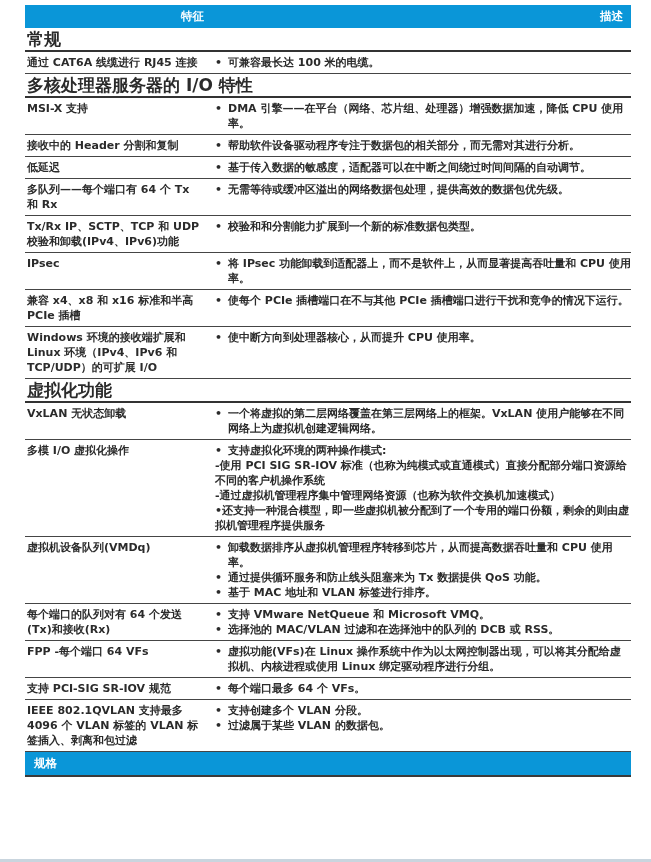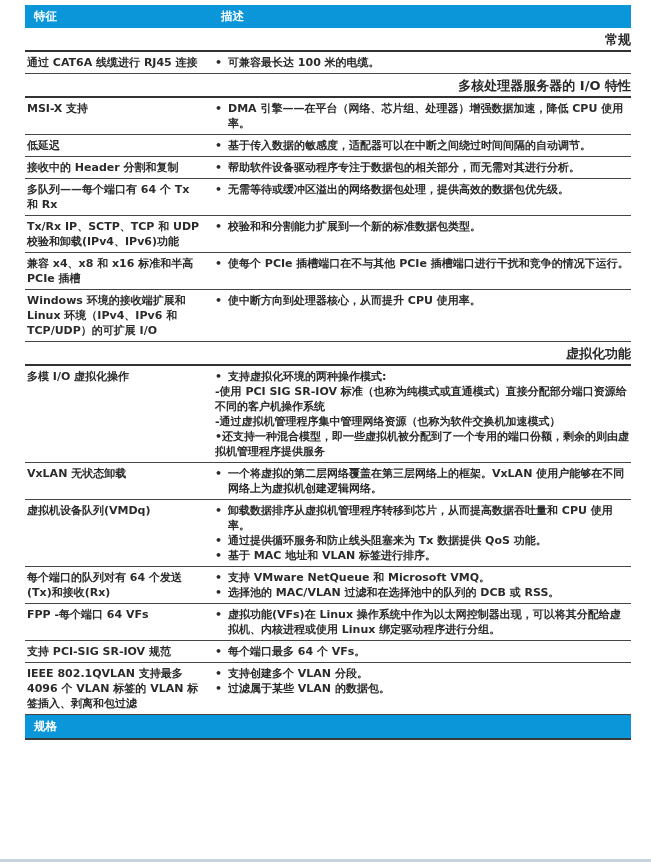--- a/index.html
+++ b/index.html
@@ -13,34 +13,33 @@
     width:651px;height:862px;background:#ffffff;overflow:hidden;
     font-family:"DejaVu Sans",sans-serif;color:var(--text);
   }
   .page{position:relative;width:651px;height:862px;background:#fff;}
   table.spec{
     position:absolute;left:25px;top:5px;width:606px;
     border-collapse:collapse;table-layout:fixed;
   }
   col.c-feat{width:187px;}
   thead th{
-    background:var(--accent);color:#ffffff;text-align:left;
+    background:var(--accent);color:#ffffff;text-align:right;
     font-size:11.5px;font-weight:700;padding:4px 8px 4px 9px;
     line-height:15px;border:none;
   }
   td{
     vertical-align:top;border-bottom:1px solid var(--border);
     padding:3px 0 3px 2px;font-size:11px;line-height:15px;
   }
   td.feat{font-weight:600;padding-right:10px;margin-left:35px;}
   td.desc{padding-left:3px;font-weight:600;}
   tr.section td{
-    font-weight:700;font-size:13px;border-bottom:2px solid #333333;
+    font-weight:700;font-size:17px;border-bottom:2px solid #333333;
     padding:4px 0 3px 2px;
-    text-align:right;
   }
   tr.section-accent td{
     background:var(--accent);color:#ffffff;font-weight:700;font-size:11.5px;
     border-bottom:none;padding:4px 9px;
   }
   tbody tr:last-child td{border-bottom:2px solid #3a3a3a;}
   .li{display:flex;}
   .bullet{flex:0 0 13px;width:13px;}
   .txt{flex:1 1 auto;}
   .line{}
@@ -83,52 +82,61 @@
         <tr>
           <td class="feat">MSI-X 支持</td>
           <td class="desc">
             <div class="li">
               <span class="bullet">•</span>
               <span class="txt">DMA 引擎——在平台（网络、芯片组、处理器）增强数据加速，降低 CPU 使用率。</span>
             </div>
           </td>
         </tr>
         <tr>
+          <td class="feat">接收中的 Header 分割和复制</td>
+          <td class="desc">
+            <div class="li">
+              <span class="bullet">•</span>
+              <span class="txt">帮助软件设备驱动程序专注于数据包的相关部分，而无需对其进行分析。</span>
+            </div>
+          </td>
+        </tr>
+        <tr>
           <td class="feat">低延迟</td>
           <td class="desc">
             <div class="li">
               <span class="bullet">•</span>
               <span class="txt">基于传入数据的敏感度，适配器可以在中断之间绕过时间间隔的自动调节。</span>
             </div>
           </td>
         </tr>
         <tr>
-          <td class="feat">接收中的 Header 分割和复制</td>
-          <td class="desc">
-            <div class="li">
-              <span class="bullet">•</span>
-              <span class="txt">帮助软件设备驱动程序专注于数据包的相关部分，而无需对其进行分析。</span>
-            </div>
-          </td>
-        </tr>
-        <tr>
           <td class="feat">多队列——每个端口有 64 个 Tx 和 Rx</td>
           <td class="desc">
             <div class="li">
               <span class="bullet">•</span>
               <span class="txt">无需等待或缓冲区溢出的网络数据包处理，提供高效的数据包优先级。</span>
             </div>
           </td>
         </tr>
         <tr>
           <td class="feat">Tx/Rx IP、SCTP、TCP 和 UDP 校验和卸载(IPv4、IPv6)功能</td>
           <td class="desc">
             <div class="li">
               <span class="bullet">•</span>
               <span class="txt">校验和和分割能力扩展到一个新的标准数据包类型。</span>
+            </div>
+          </td>
+        </tr>
+        <tr>
+          <td class="feat">IPsec</td>
+          <td class="desc">
+            <div class="li">
+              <span class="bullet">•</span>
+              <span class="txt">将 IPsec 功能卸载到适配器上，而不是软件上，从而显著提高吞吐量和 CPU 使用率。</span>
             </div>
           </td>
         </tr>
         <tr>
           <td class="feat">兼容 x4、x8 和 x16 标准和半高 PCIe 插槽</td>
           <td class="desc">
             <div class="li">
               <span class="bullet">•</span>
               <span class="txt">使每个 PCIe 插槽端口在不与其他 PCIe 插槽端口进行干扰和竞争的情况下运行。</span>
             </div>
@@ -138,40 +146,40 @@
           <td class="feat">Windows 环境的接收端扩展和 Linux 环境（IPv4、IPv6 和 TCP/UDP）的可扩展 I/O</td>
           <td class="desc">
             <div class="li">
               <span class="bullet">•</span>
               <span class="txt">使中断方向到处理器核心，从而提升 CPU 使用率。</span>
             </div>
           </td>
         </tr>
         <tr class="section">
           <td colspan="2">虚拟化功能</td>
+        </tr>
+        <tr>
+          <td class="feat">VxLAN 无状态卸载</td>
+          <td class="desc">
+            <div class="li">
+              <span class="bullet">•</span>
+              <span class="txt">一个将虚拟的第二层网络覆盖在第三层网络上的框架。VxLAN 使用户能够在不同网络上为虚拟机创建逻辑网络。</span>
+            </div>
+          </td>
         </tr>
         <tr>
           <td class="feat">多模 I/O 虚拟化操作</td>
           <td class="desc">
             <div class="li">
               <span class="bullet">•</span>
               <span class="txt">支持虚拟化环境的两种操作模式:</span>
             </div>
             <div class="line">-使用 PCI SIG SR-IOV 标准（也称为纯模式或直通模式）直接分配部分端口资源给不同的客户机操作系统</div>
             <div class="line">-通过虚拟机管理程序集中管理网络资源（也称为软件交换机加速模式）</div>
             <div class="line">•还支持一种混合模型，即一些虚拟机被分配到了一个专用的端口份额，剩余的则由虚拟机管理程序提供服务</div>
-          </td>
-        </tr>
-        <tr>
-          <td class="feat">VxLAN 无状态卸载</td>
-          <td class="desc">
-            <div class="li">
-              <span class="bullet">•</span>
-              <span class="txt">一个将虚拟的第二层网络覆盖在第三层网络上的框架。VxLAN 使用户能够在不同网络上为虚拟机创建逻辑网络。</span>
-            </div>
           </td>
         </tr>
         <tr>
           <td class="feat">虚拟机设备队列(VMDq)</td>
           <td class="desc">
             <div class="li">
               <span class="bullet">•</span>
               <span class="txt">卸载数据排序从虚拟机管理程序转移到芯片，从而提高数据吞吐量和 CPU 使用率。</span>
             </div>
             <div class="li">

